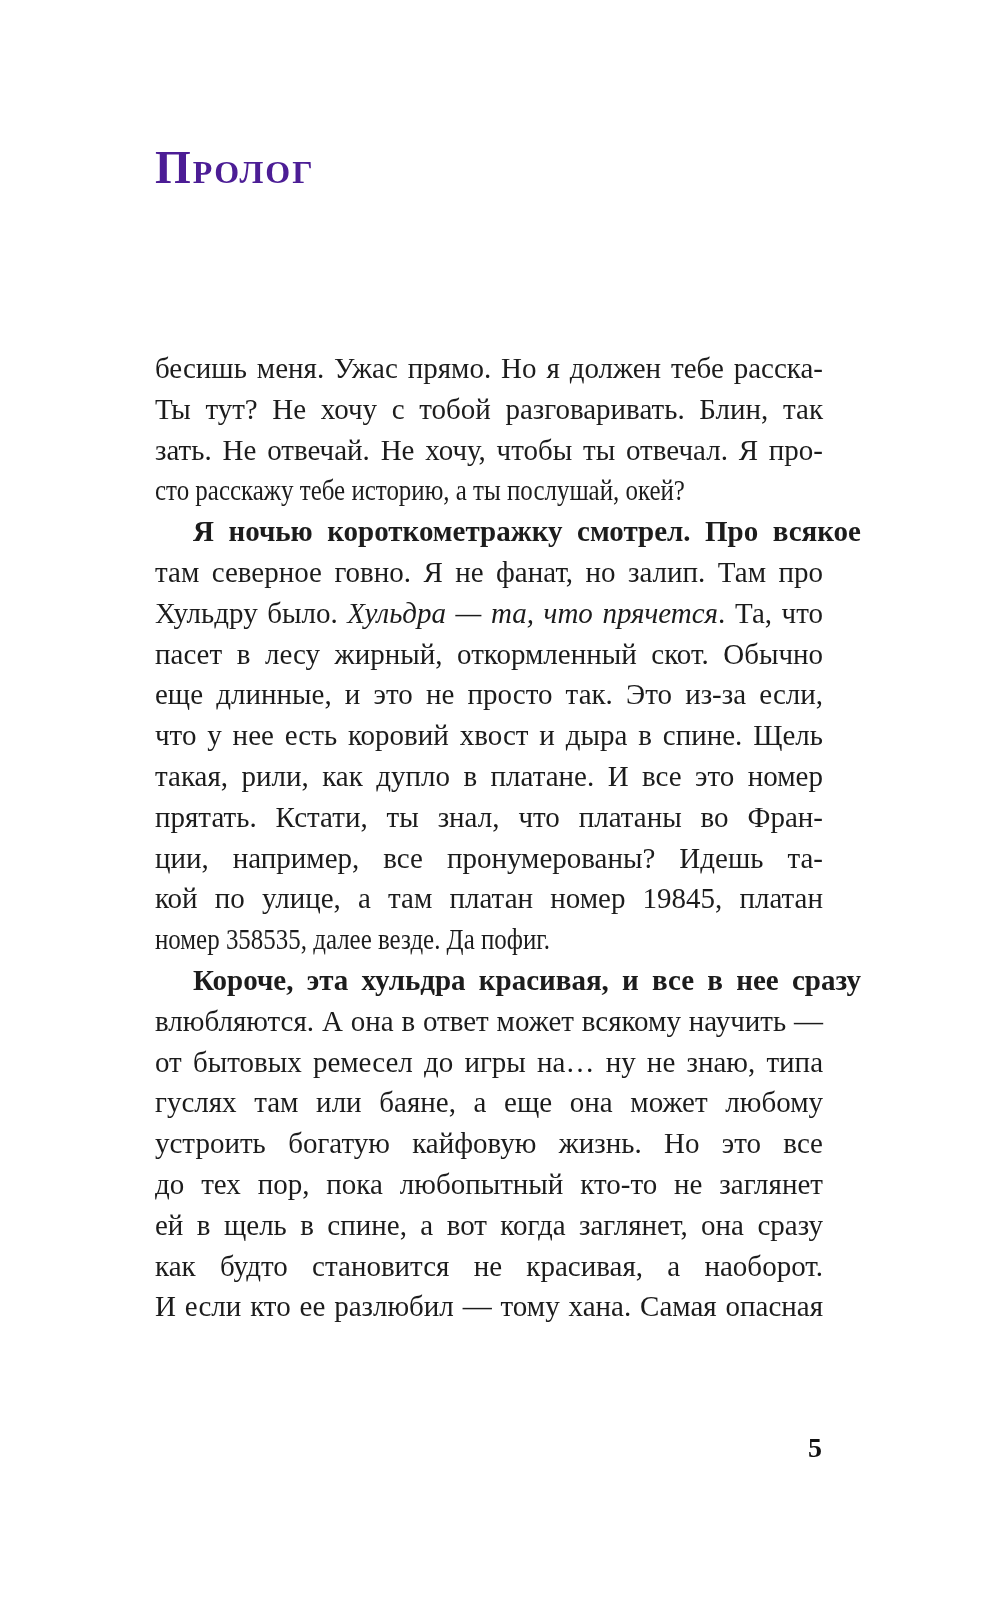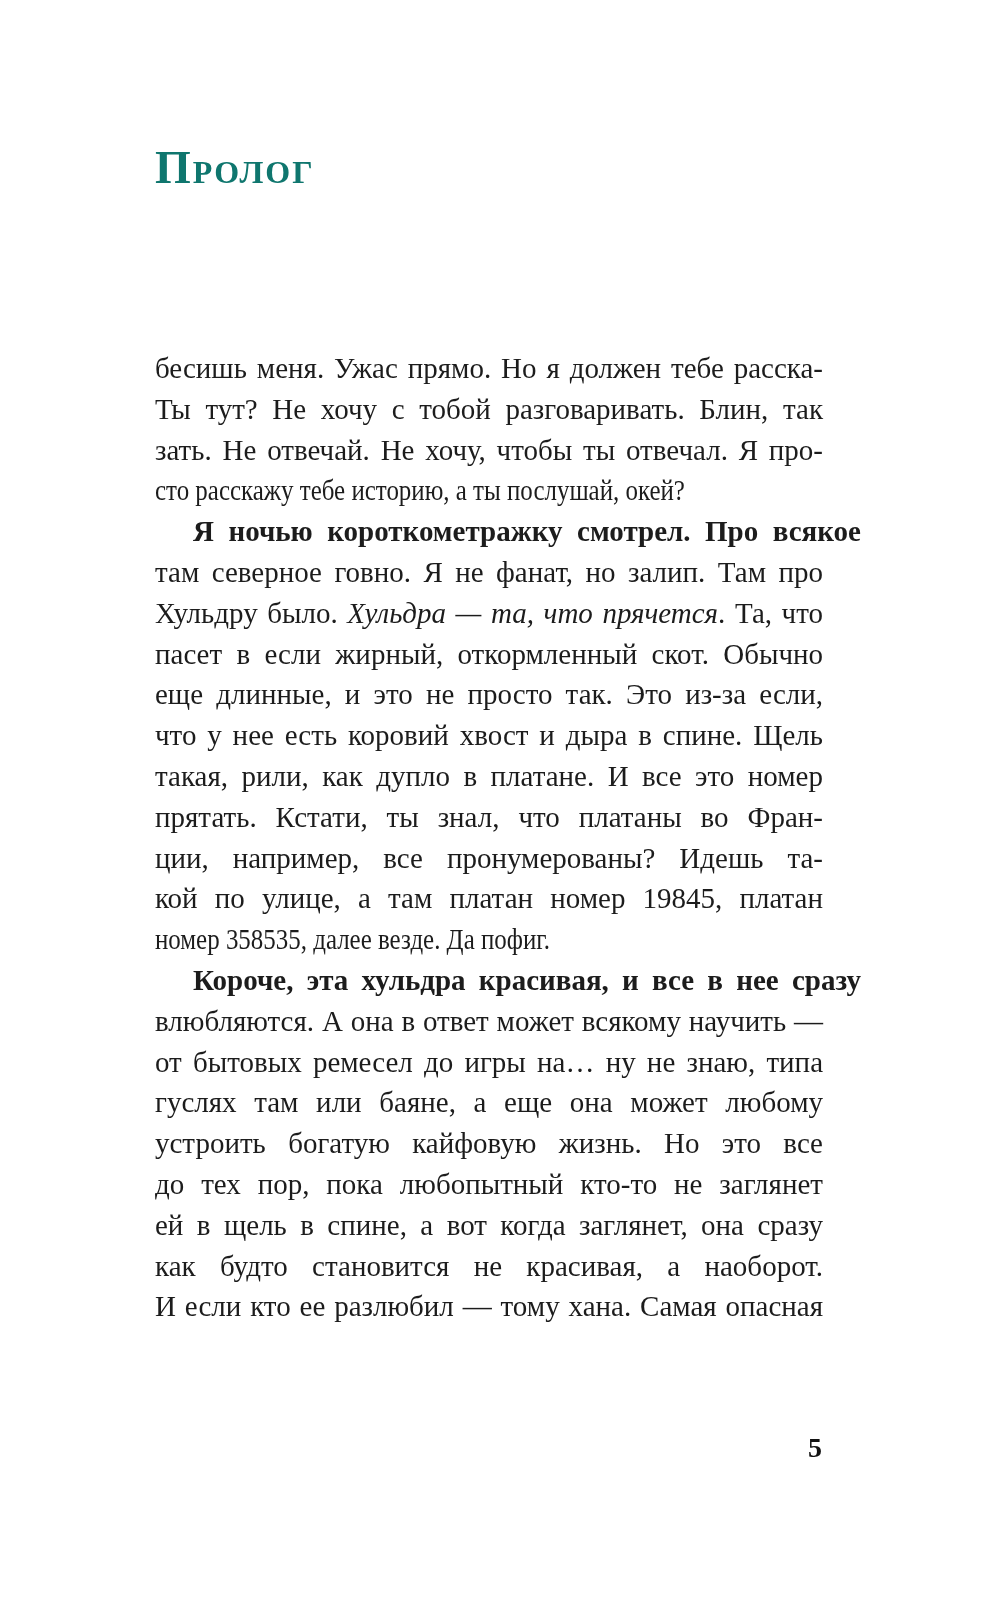--- a/index.html
+++ b/index.html
@@ -25,21 +25,21 @@
     position: absolute;
     left: 155px;
     top: 140px;
     margin: 0;
     font-family: "Liberation Serif", "DejaVu Serif", serif;
     font-weight: bold;
     font-size: 46px;
     line-height: 56px;
     letter-spacing: 2px;
     font-variant: small-caps;
-    color: #0f766e;
+    color: #4c1d95;
   }
   .body-text {
     position: absolute;
     left: 155px;
     top: 348px;
     width: 668px;
   }
   .line {
     display: block;
     height: 40.8px;
@@ -82,21 +82,21 @@
 
   <div class="body-text">
     <span class="line" style="display: block; width: 668px; transform: scaleX(1);">бесишь меня. Ужас прямо. Но я должен тебе расска-</span>
     <span class="line" style="display: block; width: 668px; transform: scaleX(1);">Ты тут? Не хочу с тобой разговаривать. Блин, так</span>
     <span class="line" style="display: block; width: 668px; transform: scaleX(1);">зать. Не отвечай. Не хочу, чтобы ты отвечал. Я про-</span>
     <span class="line last" style="display: block; width: auto; transform: scaleX(0.86);">сто расскажу тебе историю, а ты послушай, окей?</span>
 
     <span class="line indent" style="display: block; width: 668px; transform: scaleX(1);">Я ночью короткометражку смотрел. Про всякое</span>
     <span class="line" style="display: block; width: 668px; transform: scaleX(1);">там северное говно. Я не фанат, но залип. Там про</span>
     <span class="line" style="display: block; width: 668px; transform: scaleX(1);"><span>Хульдру было. </span><em>Хульдра — та, что прячется</em><span>. Та, что</span></span>
-    <span class="line" style="display: block; width: 668px; transform: scaleX(1);">пасет в если жирный, откормленный скот. Обычно</span>
+    <span class="line" style="display: block; width: 668px; transform: scaleX(1);">пасет в лесу жирный, откормленный скот. Обычно</span>
     <span class="line" style="display: block; width: 668px; transform: scaleX(1);">еще длинные, и это не просто так. Это из-за если,</span>
     <span class="line" style="display: block; width: 668px; transform: scaleX(1);">что у нее есть коровий хвост и дыра в спине. Щель</span>
     <span class="line" style="display: block; width: 668px; transform: scaleX(1);">такая, рили, как дупло в платане. И все это номер</span>
     <span class="line" style="display: block; width: 668px; transform: scaleX(1);">прятать. Кстати, ты знал, что платаны во Фран-</span>
     <span class="line" style="display: block; width: 668px; transform: scaleX(1);">ции, например, все пронумерованы? Идешь та-</span>
     <span class="line" style="display: block; width: 668px; transform: scaleX(1);">кой по улице, а там платан номер 19845, платан</span>
     <span class="line last" style="display: block; width: auto; transform: scaleX(0.86);">номер 358535, далее везде. Да пофиг.</span>
 
     <span class="line indent" style="display: block; width: 668px; transform: scaleX(1);">Короче, эта хульдра красивая, и все в нее сразу</span>
     <span class="line" style="display: block; width: 668px; transform: scaleX(1);">влюбляются. А она в ответ может всякому научить —</span>

